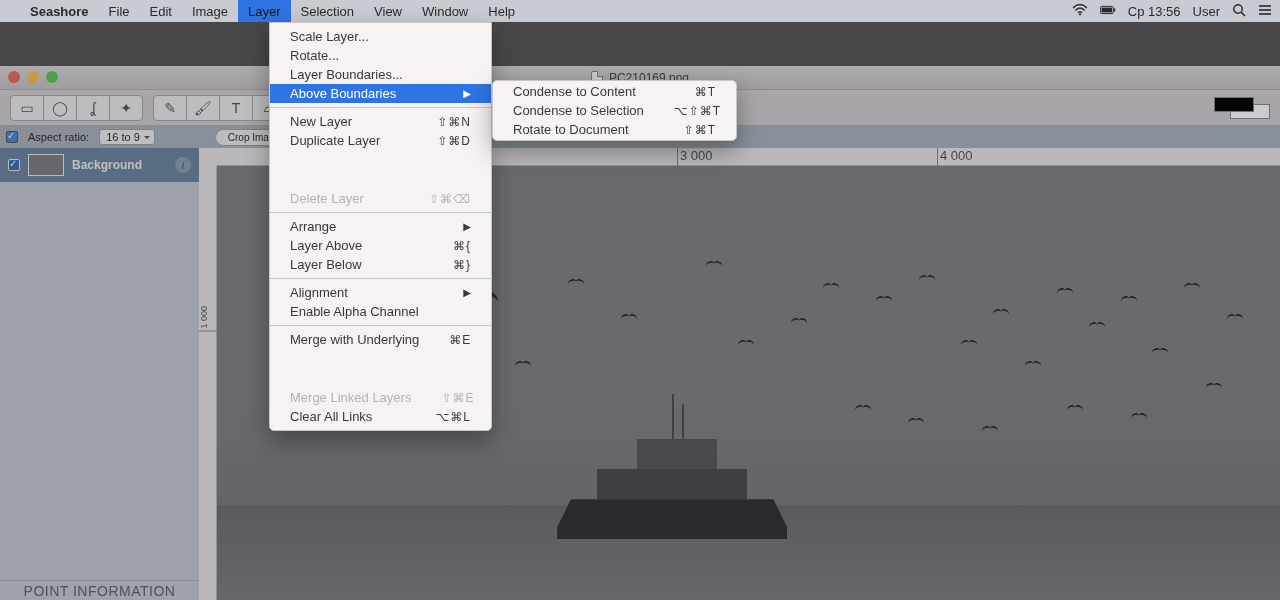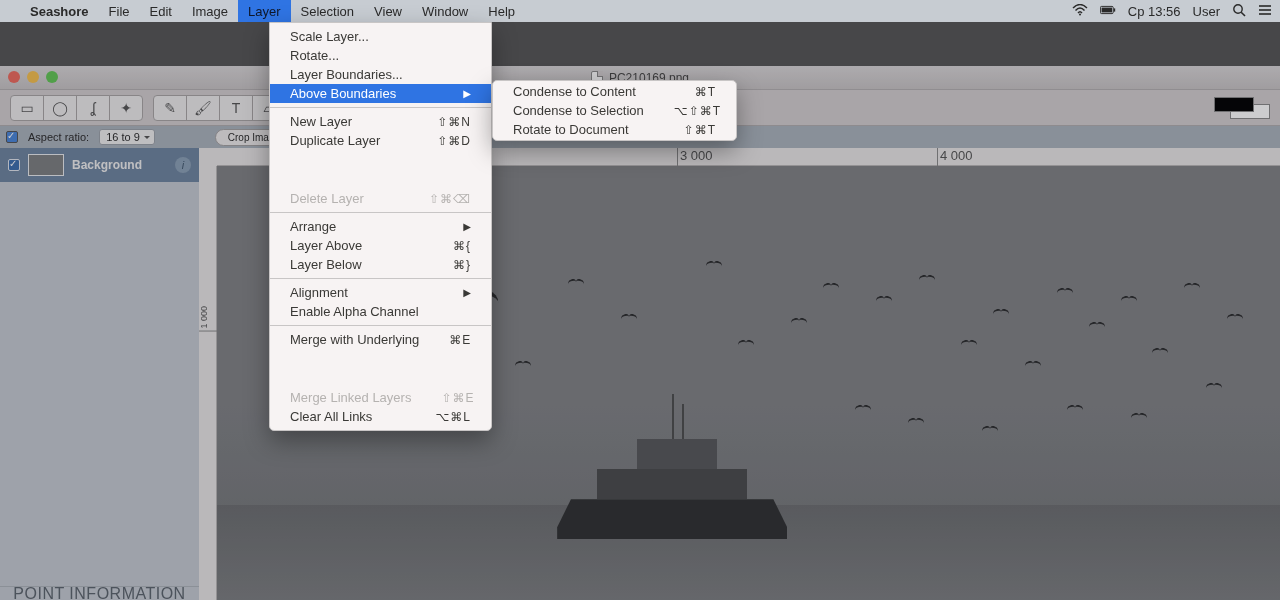--- a/index.html
+++ b/index.html
@@ -76,22 +76,22 @@
   .sidebar { width:199px; background:#c4cad1; display:flex; flex-direction:column; font-size:12px; }
   .layer-row { height:34px; display:flex; align-items:center; gap:8px; padding:0 8px;
                background:var(--layer-sel); color:#efefef; }
   .eye{width:12px;height:12px;border:1px solid #dfe5ec;border-radius:2px;background:#3d6fae;position:relative;}
   .eye:after{content:"✓";color:#fff;font-size:10px;position:absolute;top:-2px;left:0;}
   .thumb{width:36px;height:22px;border:1px solid #e9ecef;background:
          linear-gradient(#7d7f81,#7d7f81);}
   .info-i{margin-left:auto;width:16px;height:16px;border-radius:50%;background:#8ba0b6;color:#42596f;
           font-style:italic;font-size:11px;display:flex;align-items:center;justify-content:center;}
   .sidebar-spacer{flex:1;}
-  .sidebar-foot{height:14px;border-top:1px solid #acb2b9;display:flex;align-items:center;
-                justify-content:center;font-size:16px;letter-spacing:.5px;color:#5c646d;}
+  .sidebar-foot{height:20px;border-top:1px solid #acb2b9;display:flex;align-items:center;
+                justify-content:center;font-size:14px;letter-spacing:.5px;color:#5c646d;}
 
   .canvas-area{flex:1;position:relative;background:var(--ruler-bg);}
   .ruler-h{position:absolute;top:0;left:18px;right:0;height:18px;background:var(--ruler-bg);
            border-bottom:1px solid #b8b5b5;}
   .ruler-h .ticks{position:relative;height:100%;}
   .ruler-h .tick{position:absolute;top:0;height:18px;border-left:1px solid #8a8a8a;
                  font-size:13px;color:#555;padding-left:2px;}
   .ruler-v{position:absolute;top:18px;left:0;bottom:0;width:18px;background:var(--ruler-bg);
            border-right:1px solid #b8b5b5;}
   .ruler-v .tick{position:absolute;left:0;width:18px;border-top:1px solid #8a8a8a;

